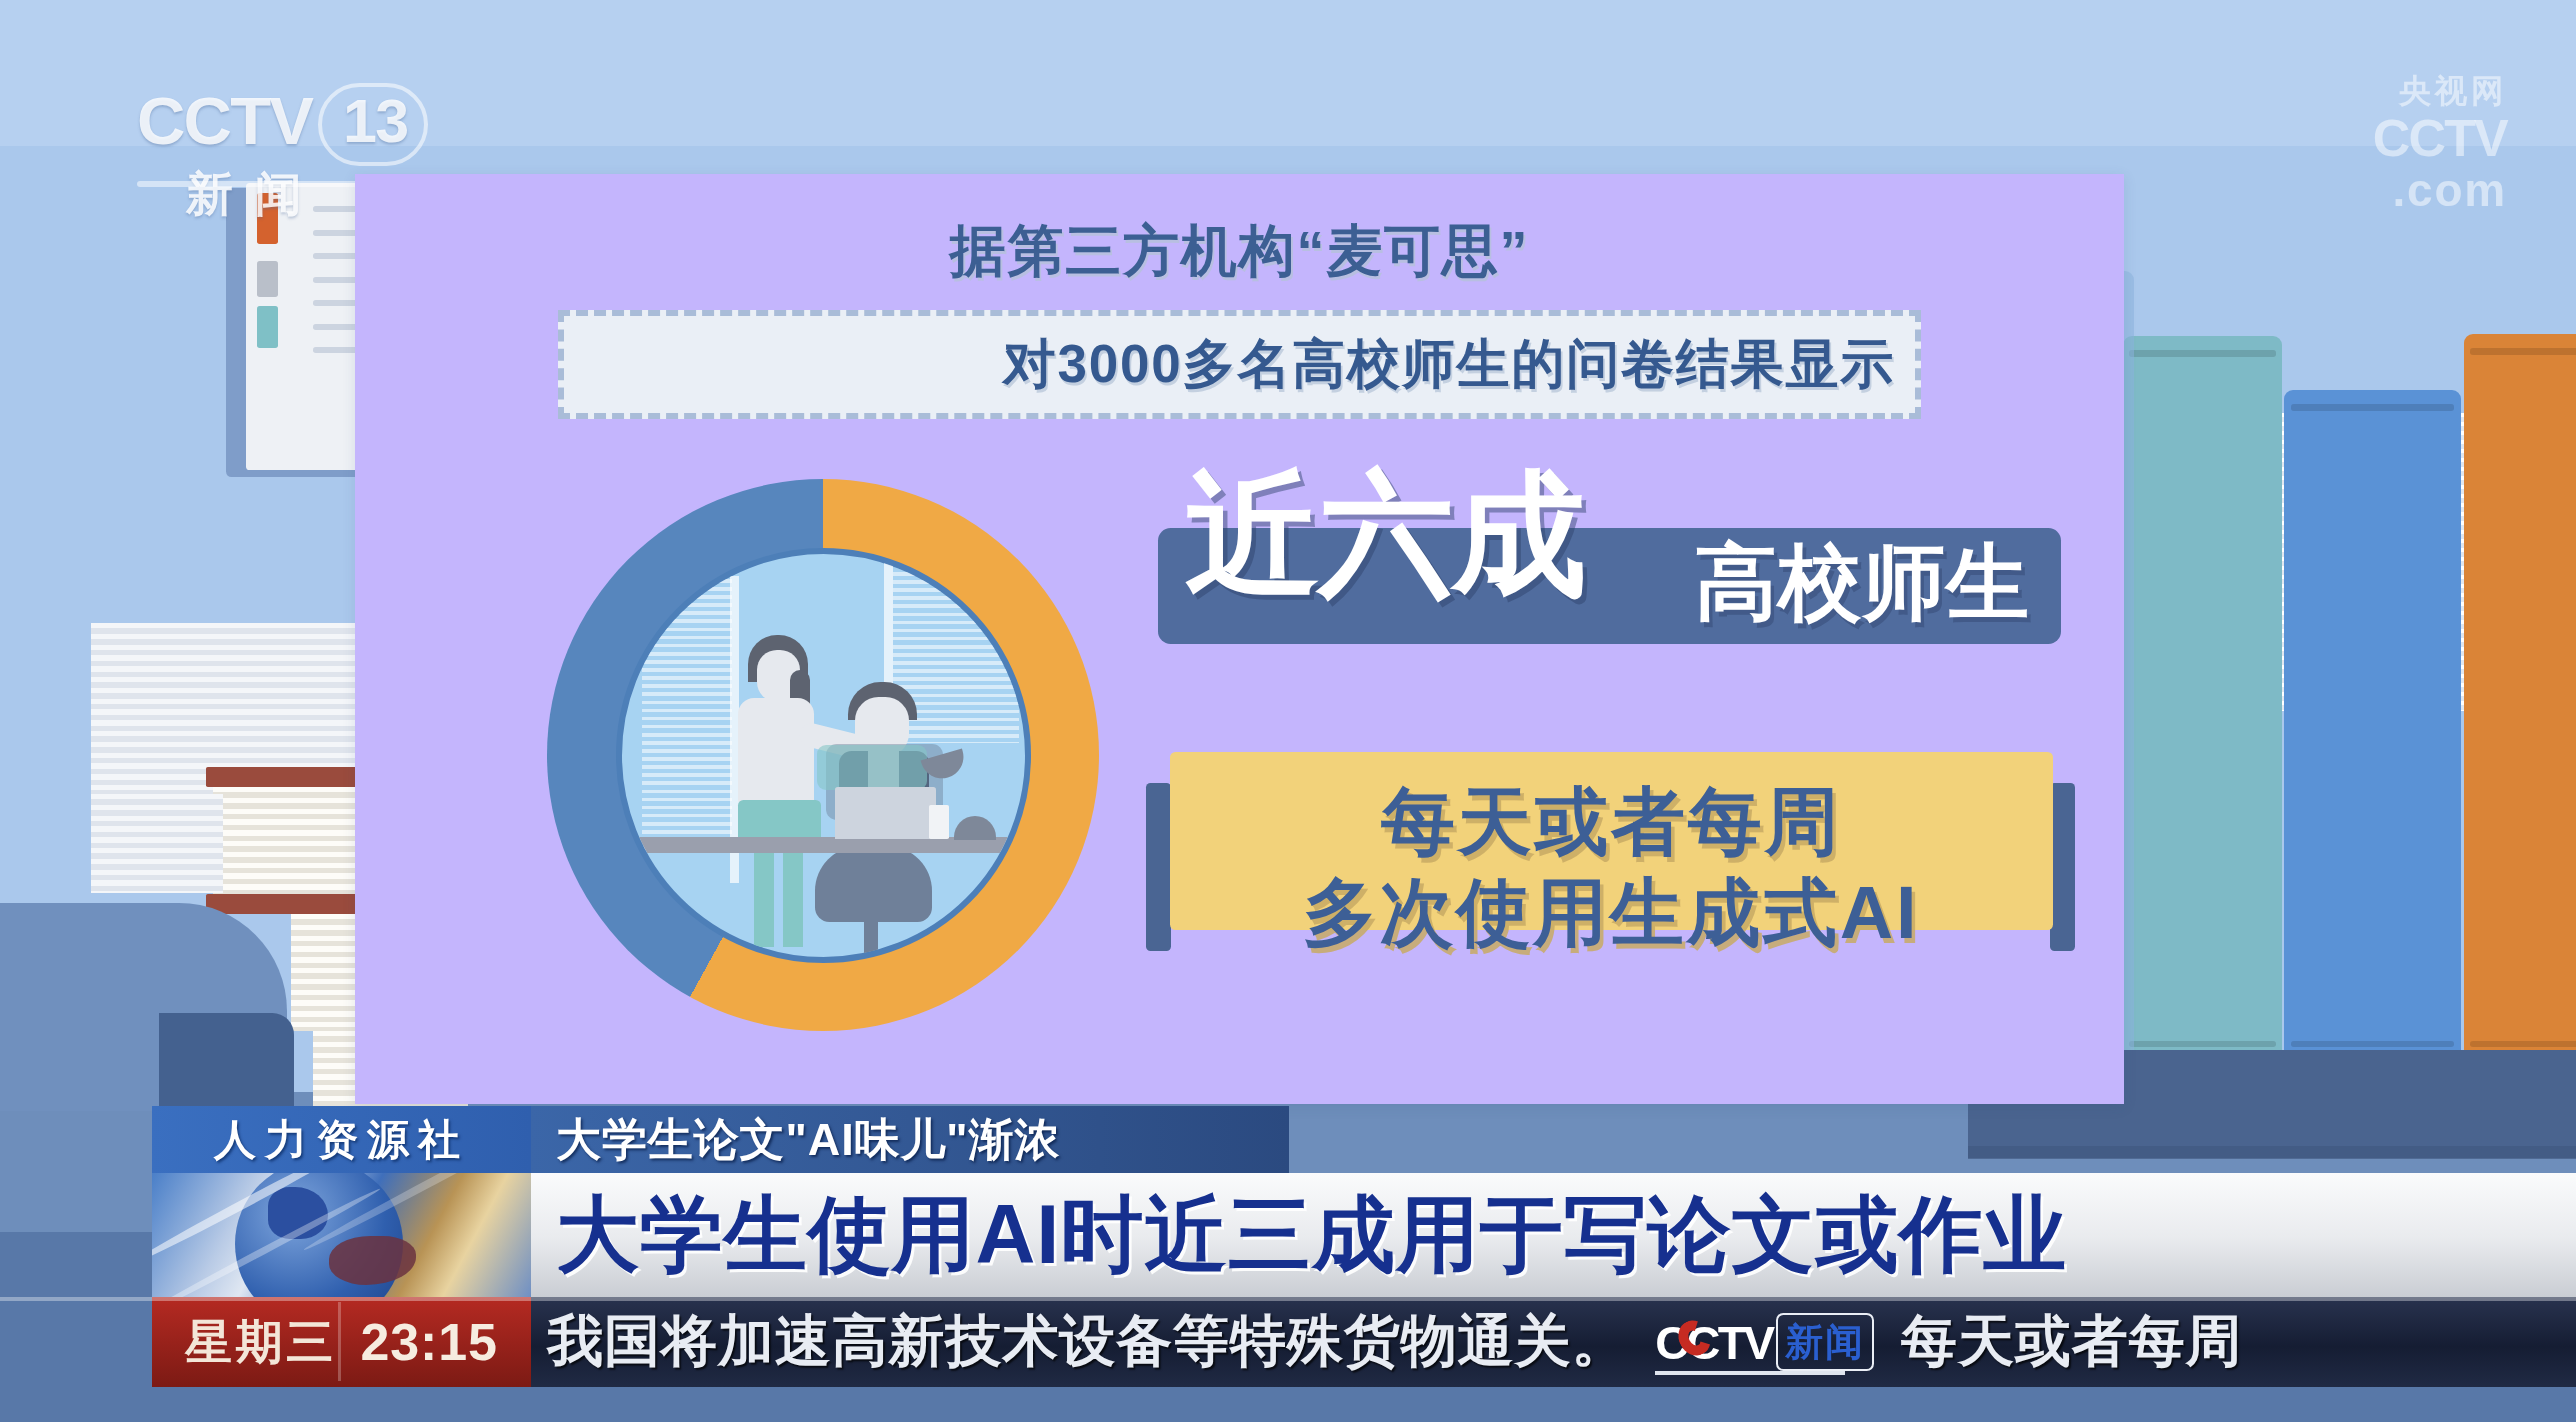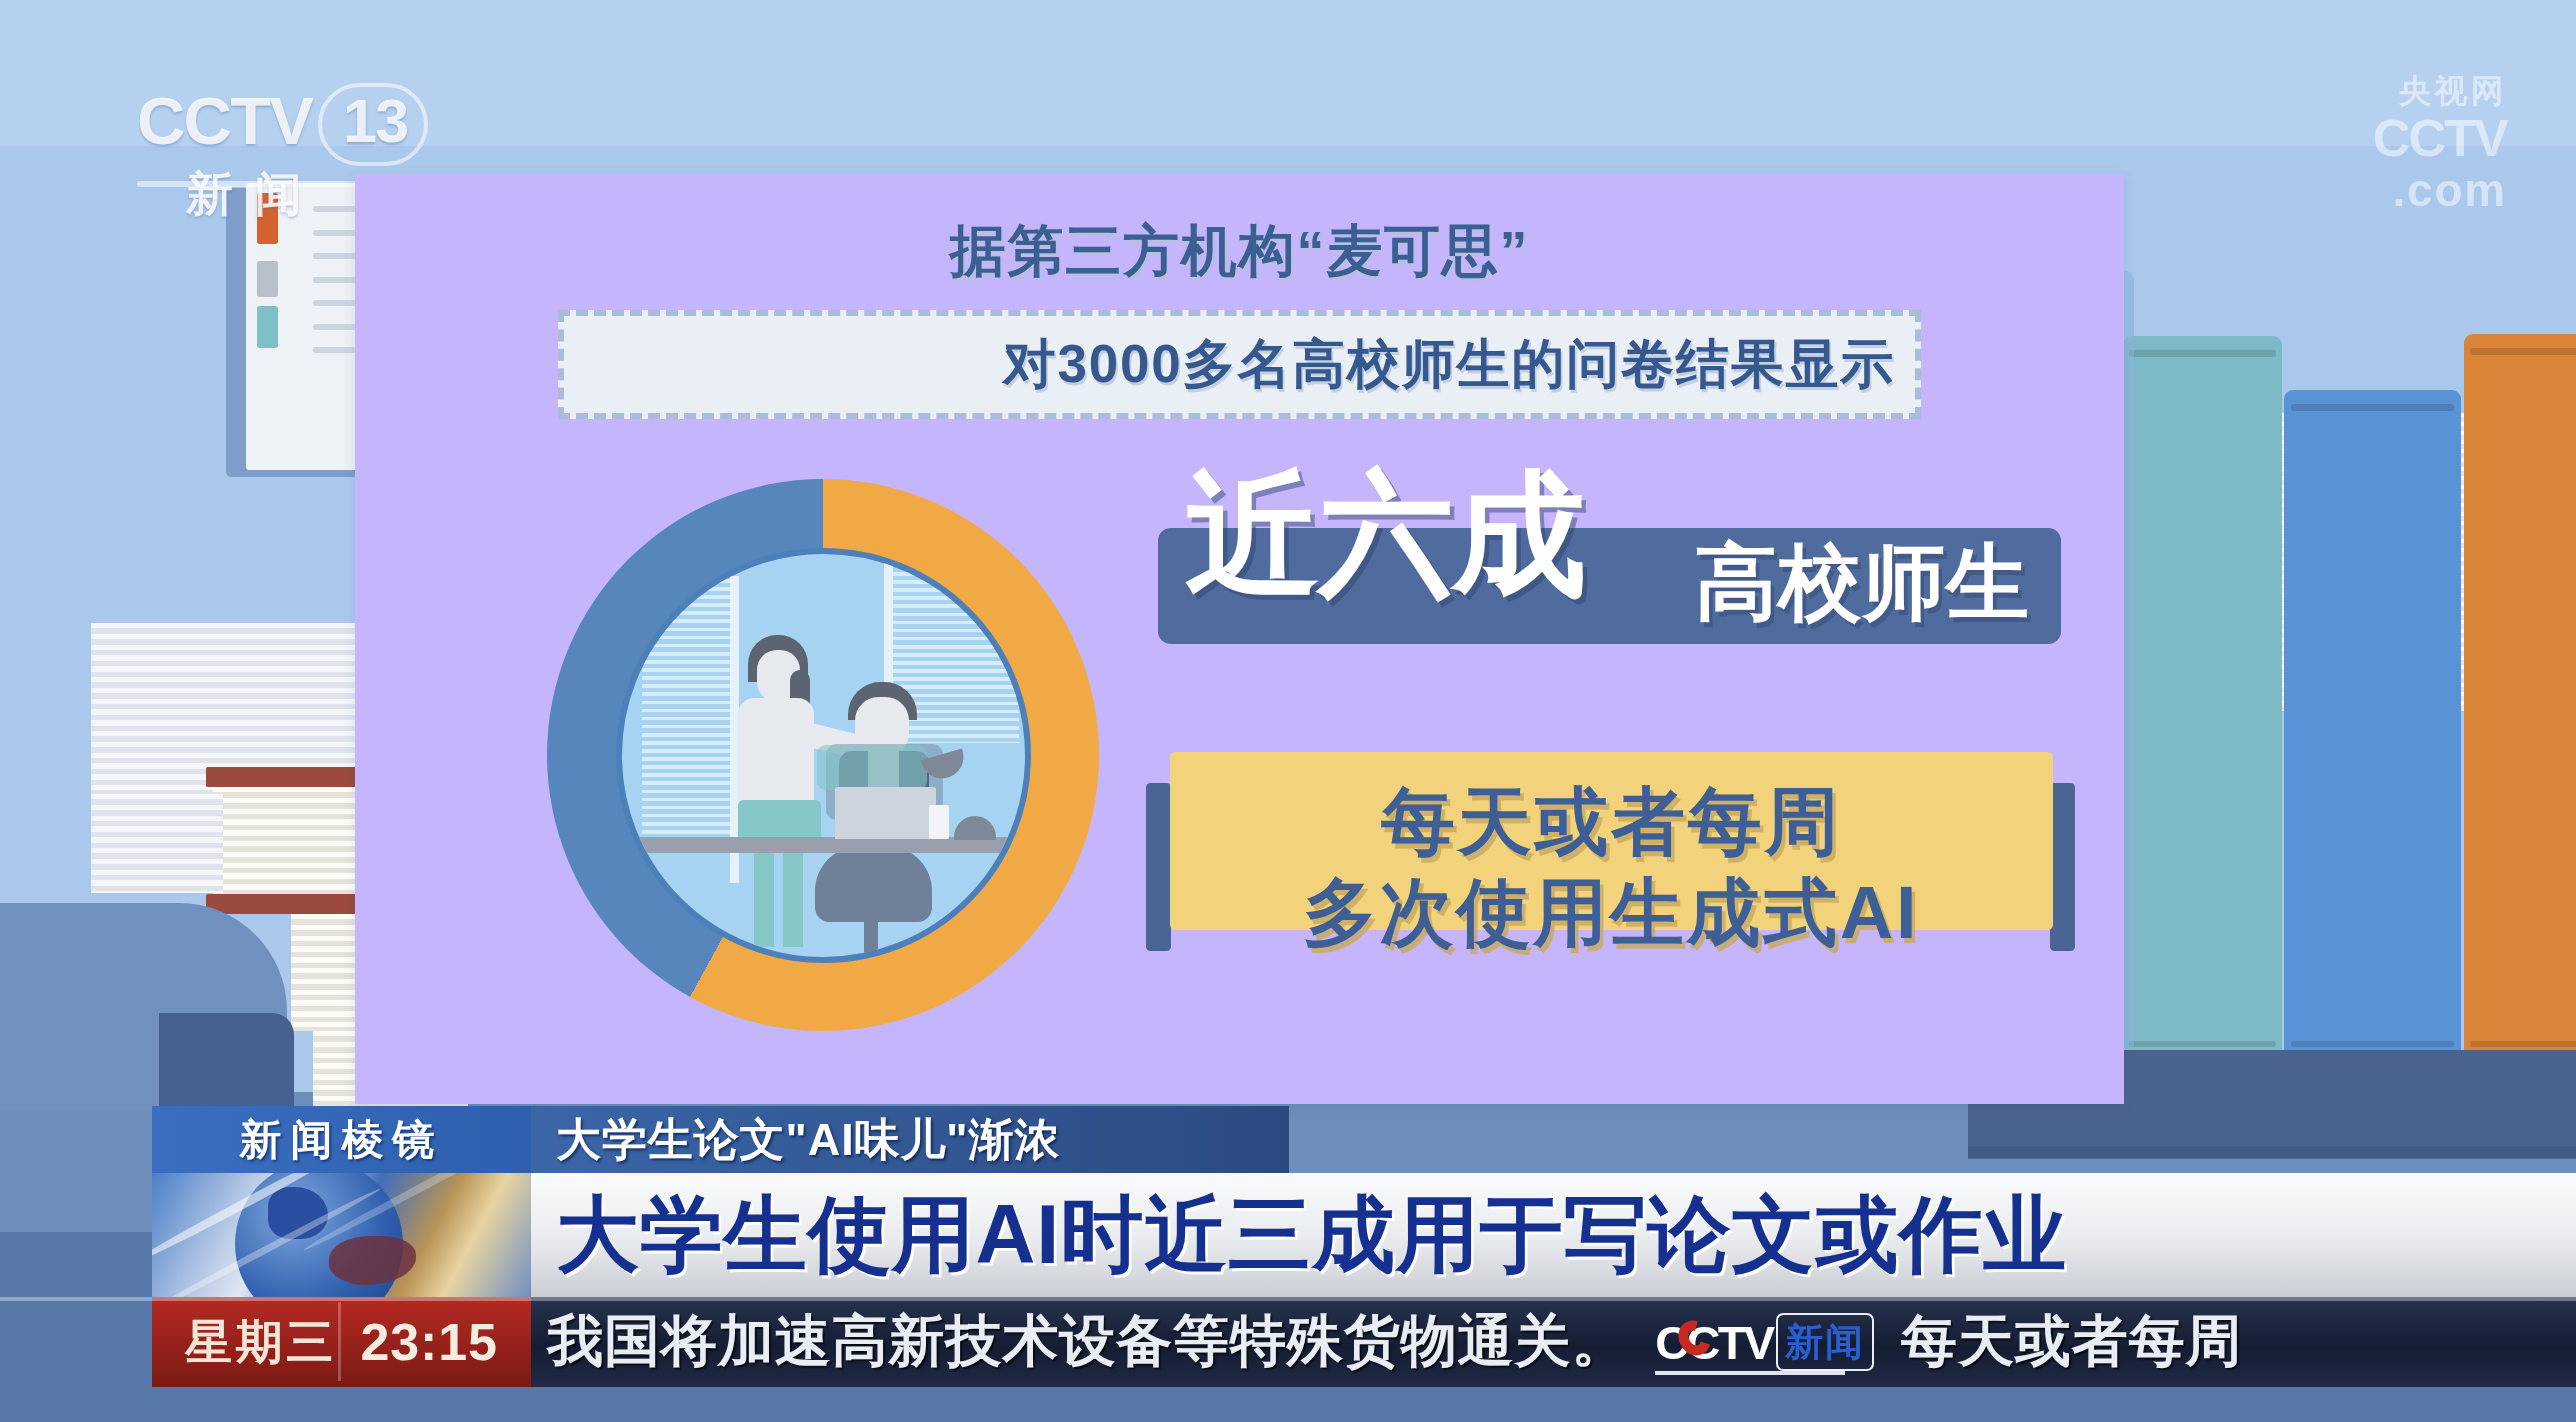--- a/index.html
+++ b/index.html
@@ -324,21 +324,21 @@
         <div class="l">每天或者每周</div>
         <div class="l">多次使用生成式AI</div>
       </div>
     </div>
   </div>
 </div>
 
 <div id="lower">
 
   <div id="prismbox">
-    <span>新闻棱镜</span>
+    <span>人力资源社</span>
   </div>
 
   <div id="globe">
     <div class="sphere"></div>
     <div class="land1"></div>
     <div class="land2"></div>
     <div class="streak" style="left:-36px; top:27px; width:253px; height:9px;"></div>
     <div class="streak" style="left:-27px; top:76px; width:271px; height:7.2px; opacity:.6;"></div>
     <div class="streak" style="left:135px; top:5.4px; width:289px; height:8.1px; opacity:.45;"></div>
   </div>

